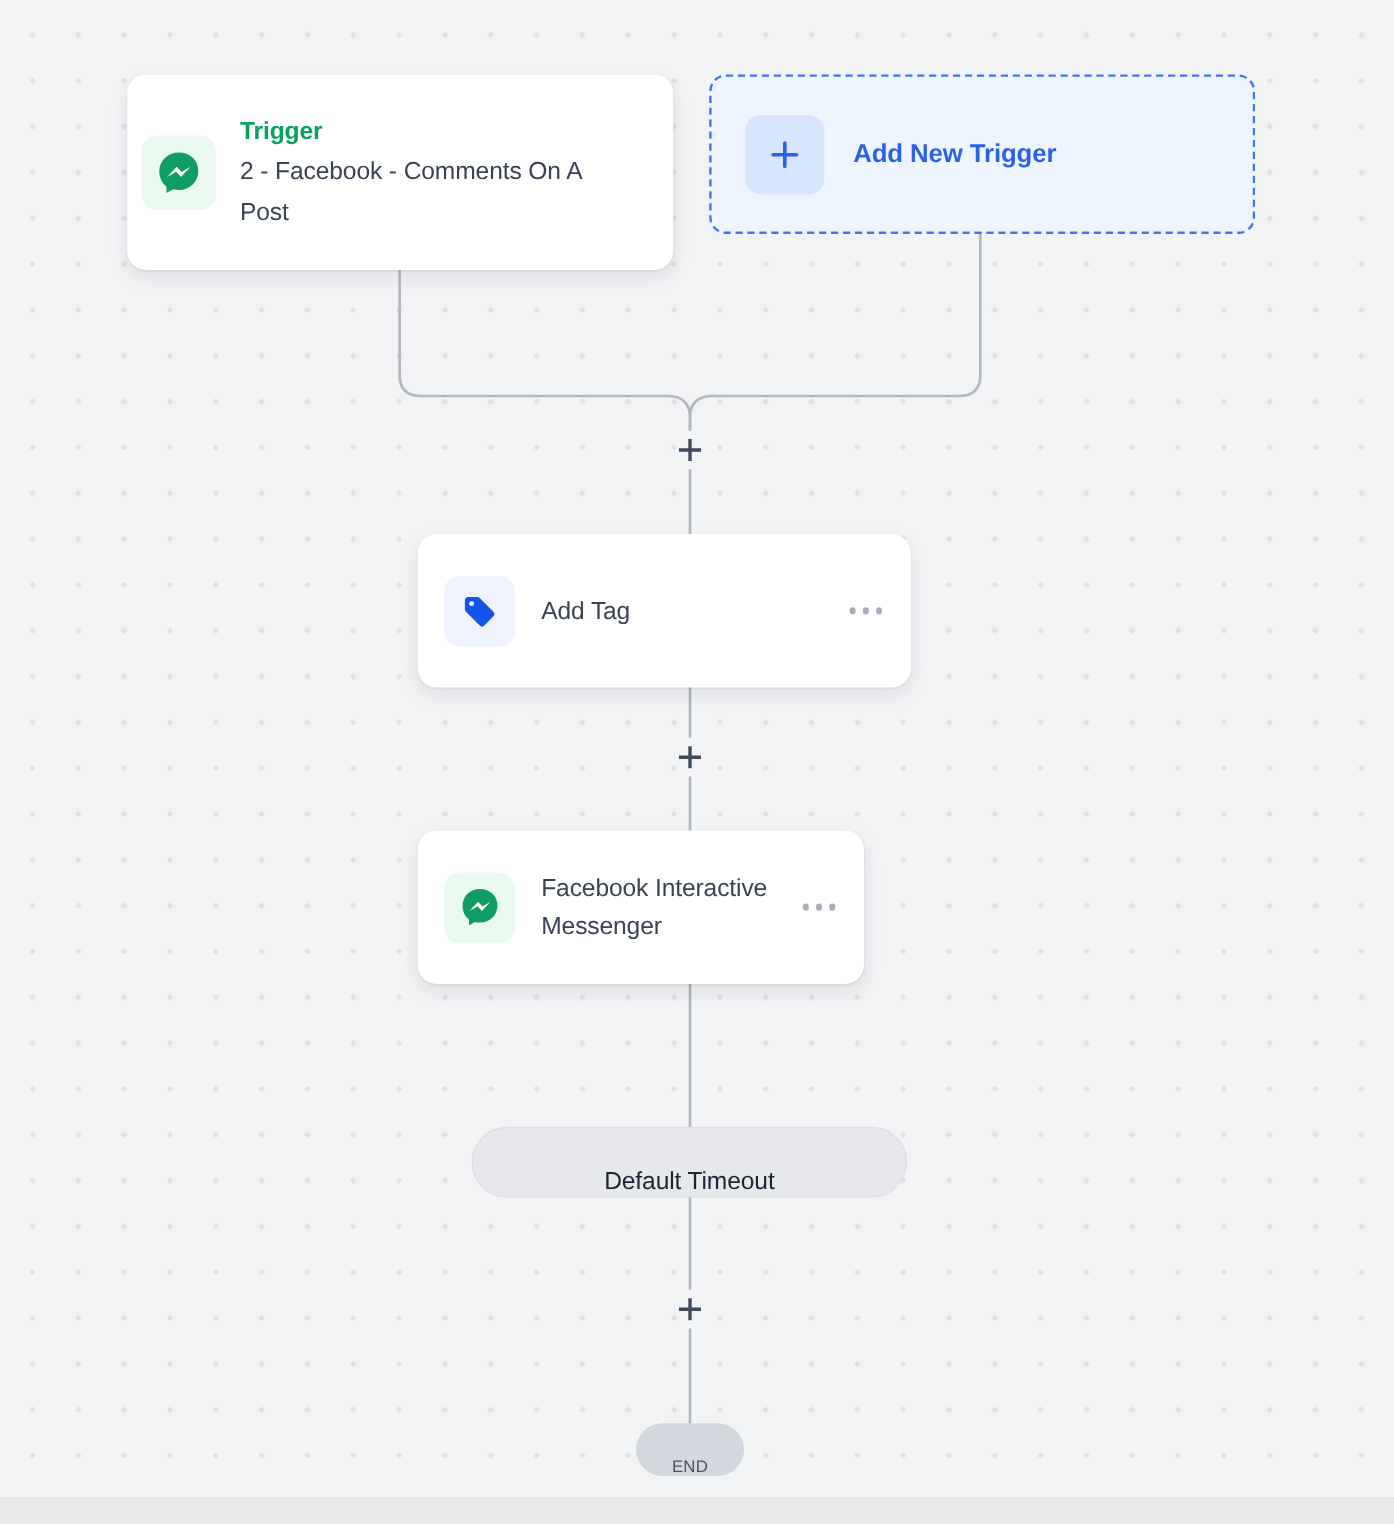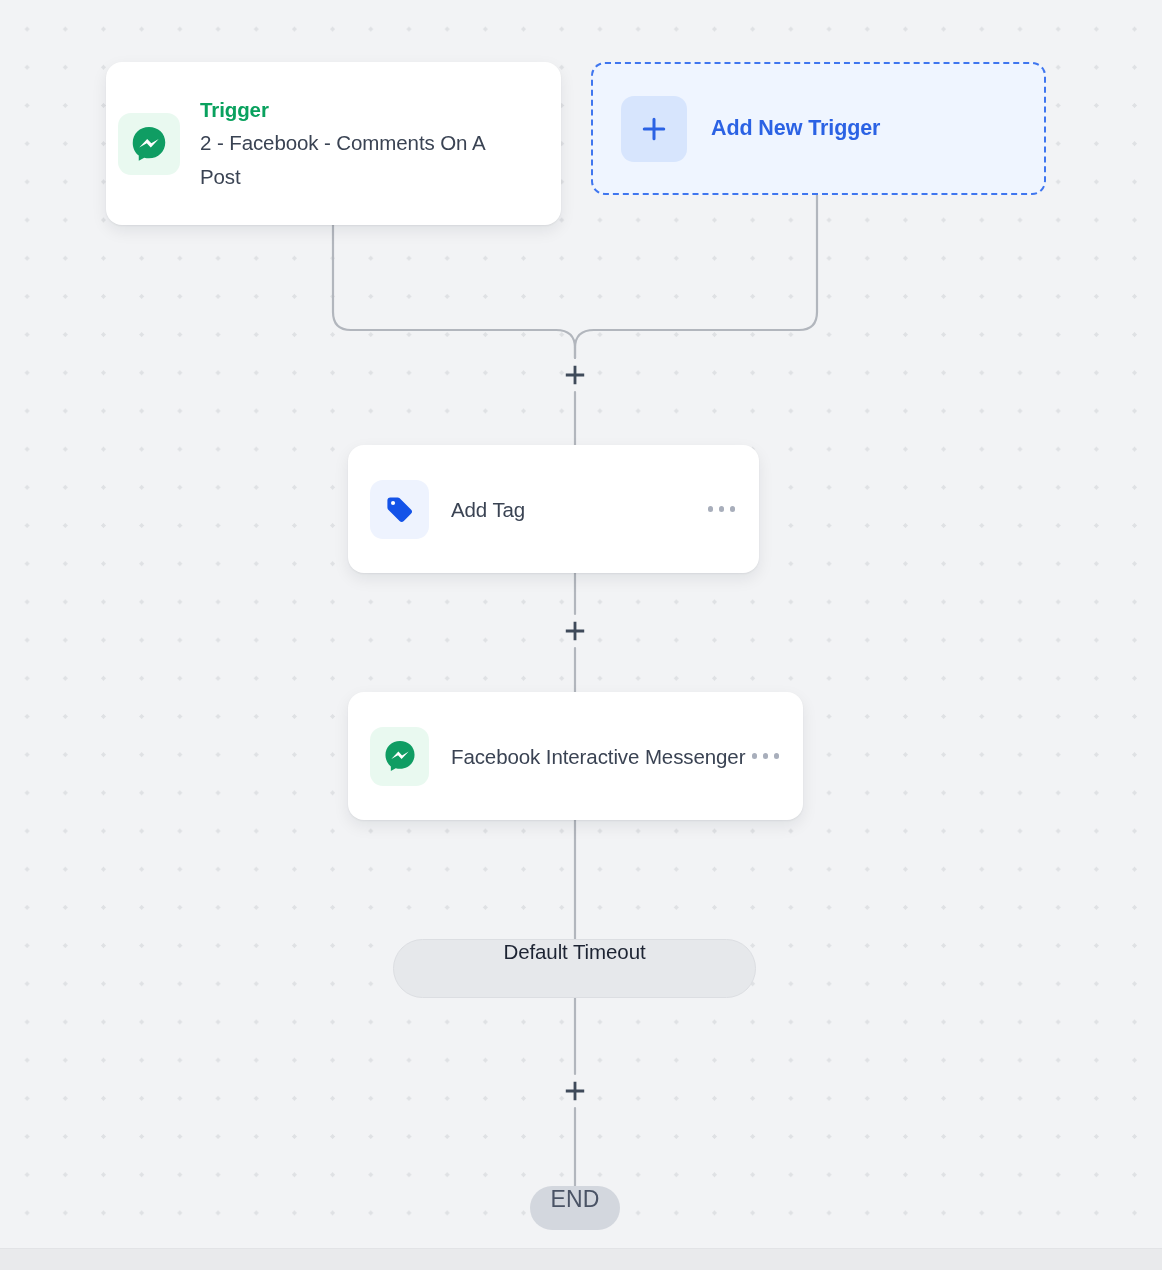--- a/index.html
+++ b/index.html
@@ -140,21 +140,21 @@
   
   #add-tag-card {
     left: 348px;
     top: 445px;
     width: 411px;
     height: 128px;
   }
   #messenger-card {
     left: 348px;
     top: 692px;
-    width: 455px;
+    width: 372px;
     height: 128px;
   }
   .step-label {
     margin-left: 22px;
     color: #3a4353;
     font-size: 20.5px;
     line-height: 31px;
     letter-spacing: -0.1px;
     flex: 1 1 auto;
   }
@@ -169,21 +169,21 @@
   .dots-menu i {
     display: block;
     width: 5.5px; height: 5.5px;
     border-radius: 50%;
     background: #a8aebb;
   }
 
   
   .pill {
     display: flex;
-    align-items: flex-start;
+    align-items: flex-end;
     justify-content: center;
     border-radius: 999px;
     letter-spacing: -0.1px;
   }
   #default-timeout-pill {
     left: 393px;
     top: 939px;
     width: 363px;
     height: 59px;
     background: #e6e8eb;
@@ -191,21 +191,21 @@
     color: #1d2433;
     font-size: 20.5px;
   }
   #end-pill {
     left: 530px;
     top: 1186px;
     width: 90px;
     height: 44px;
     background: #d3d7de;
     color: #4a5365;
-    font-size: 23px;
+    font-size: 14px;
     letter-spacing: 0.2px;
   }
 
   
   .plus-node {
     width: 34px;
     height: 34px;
     display: flex;
     align-items: center;
     justify-content: center;

